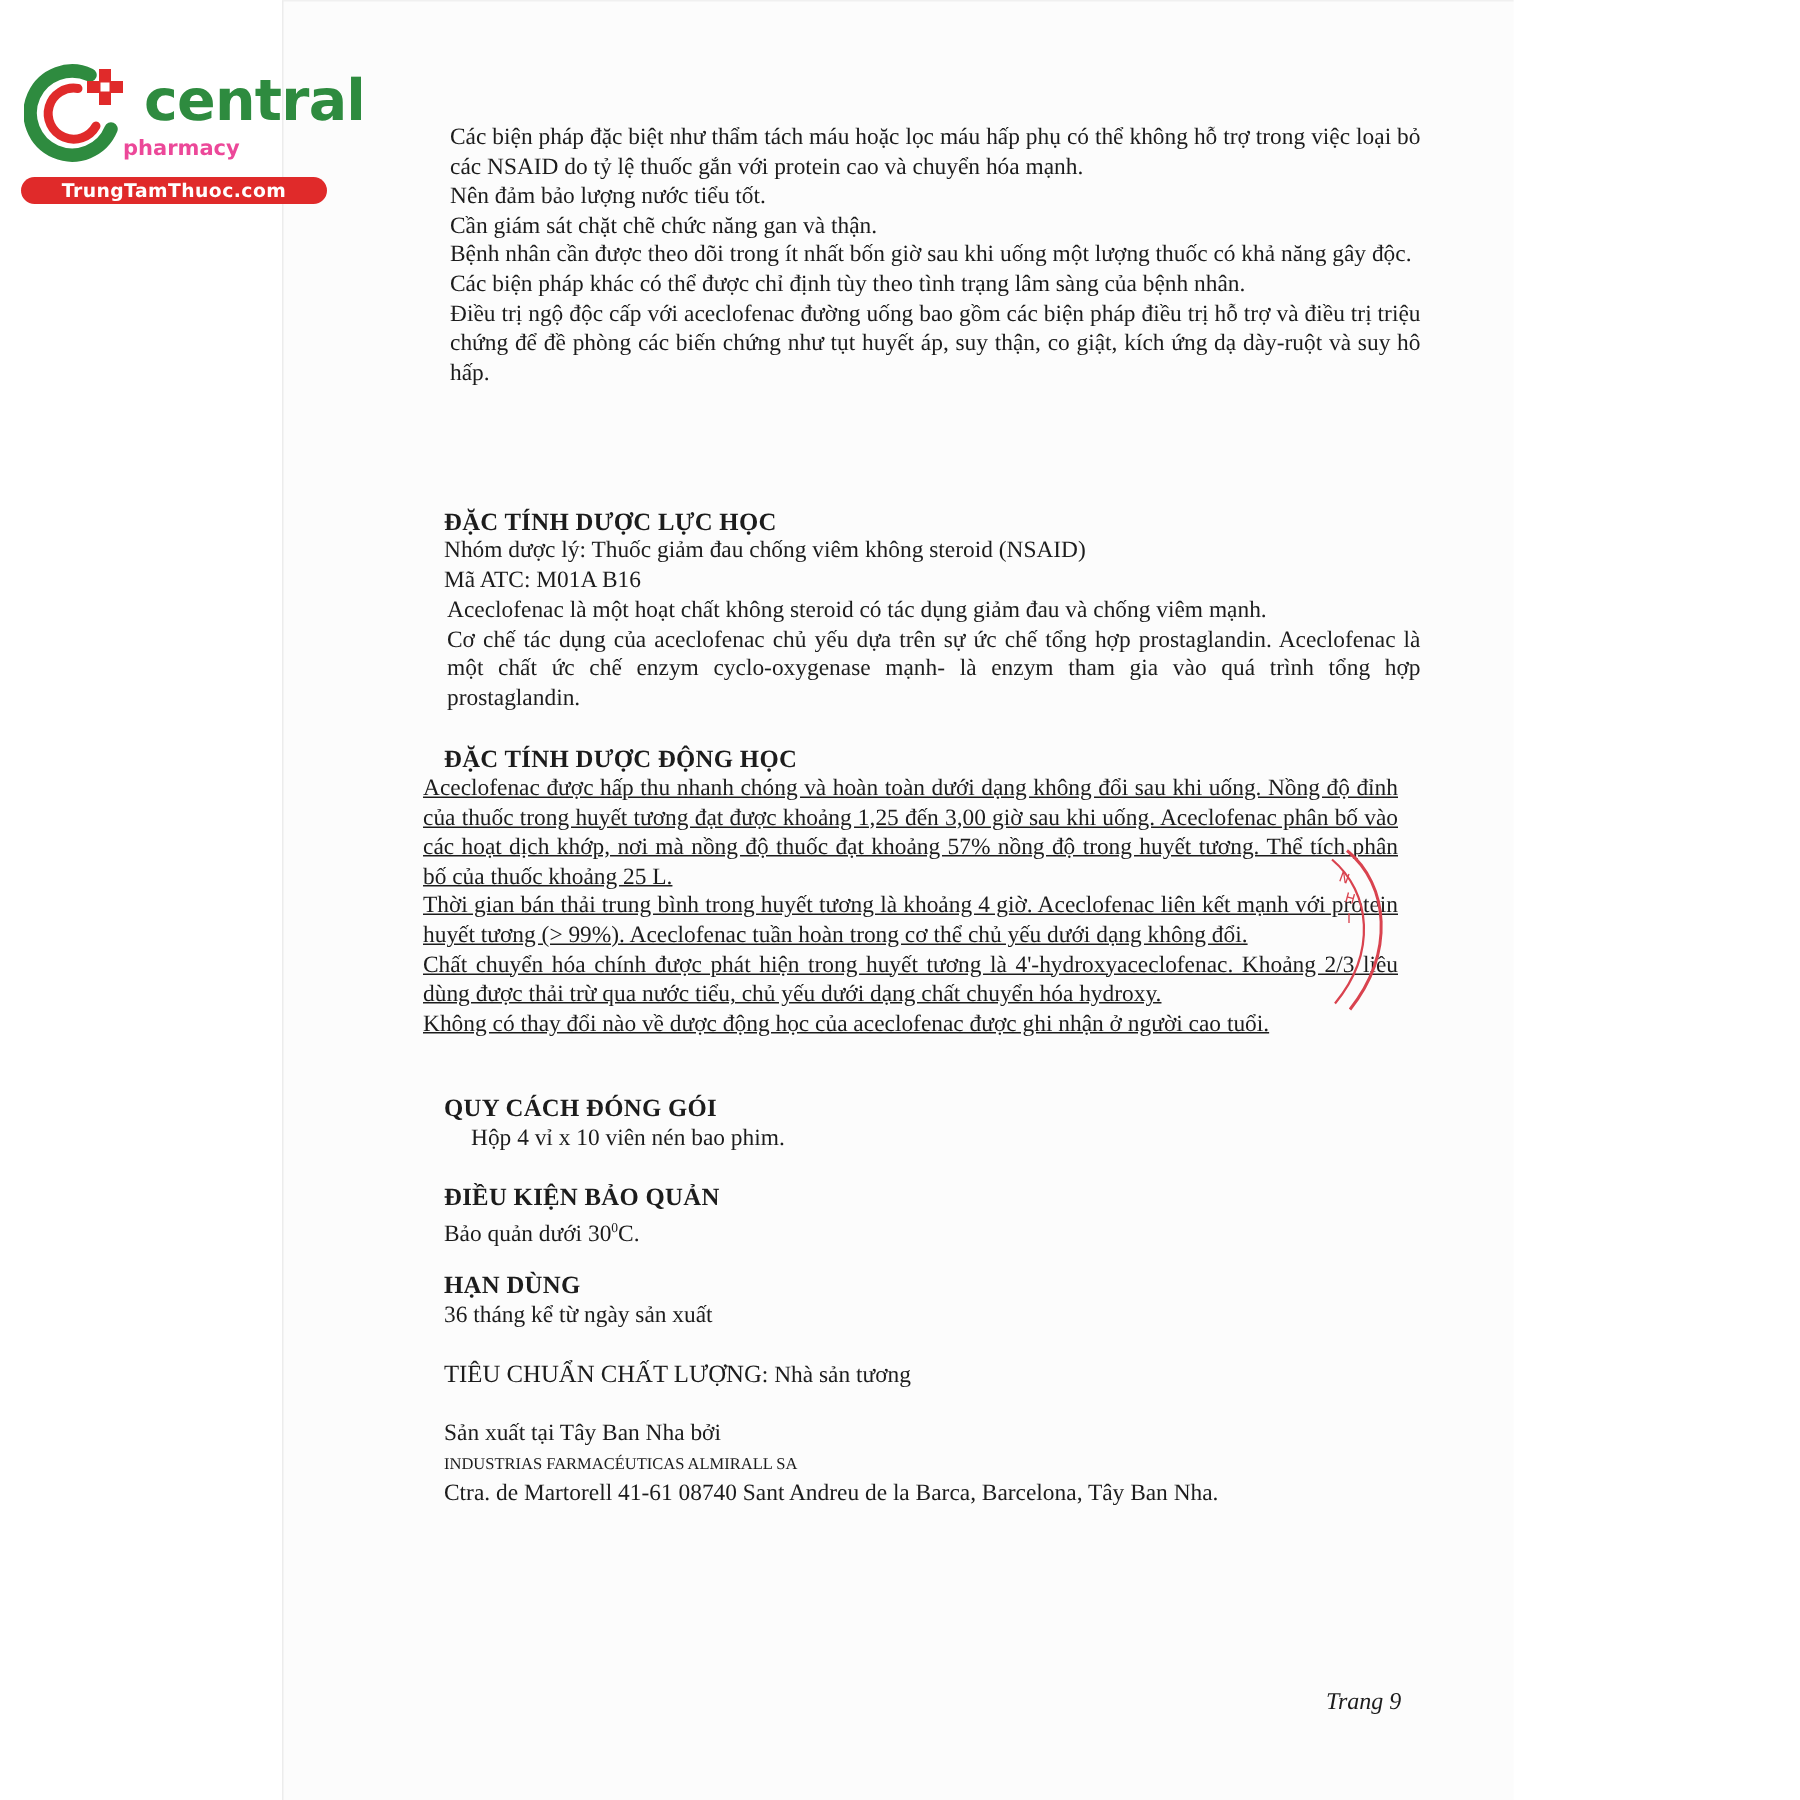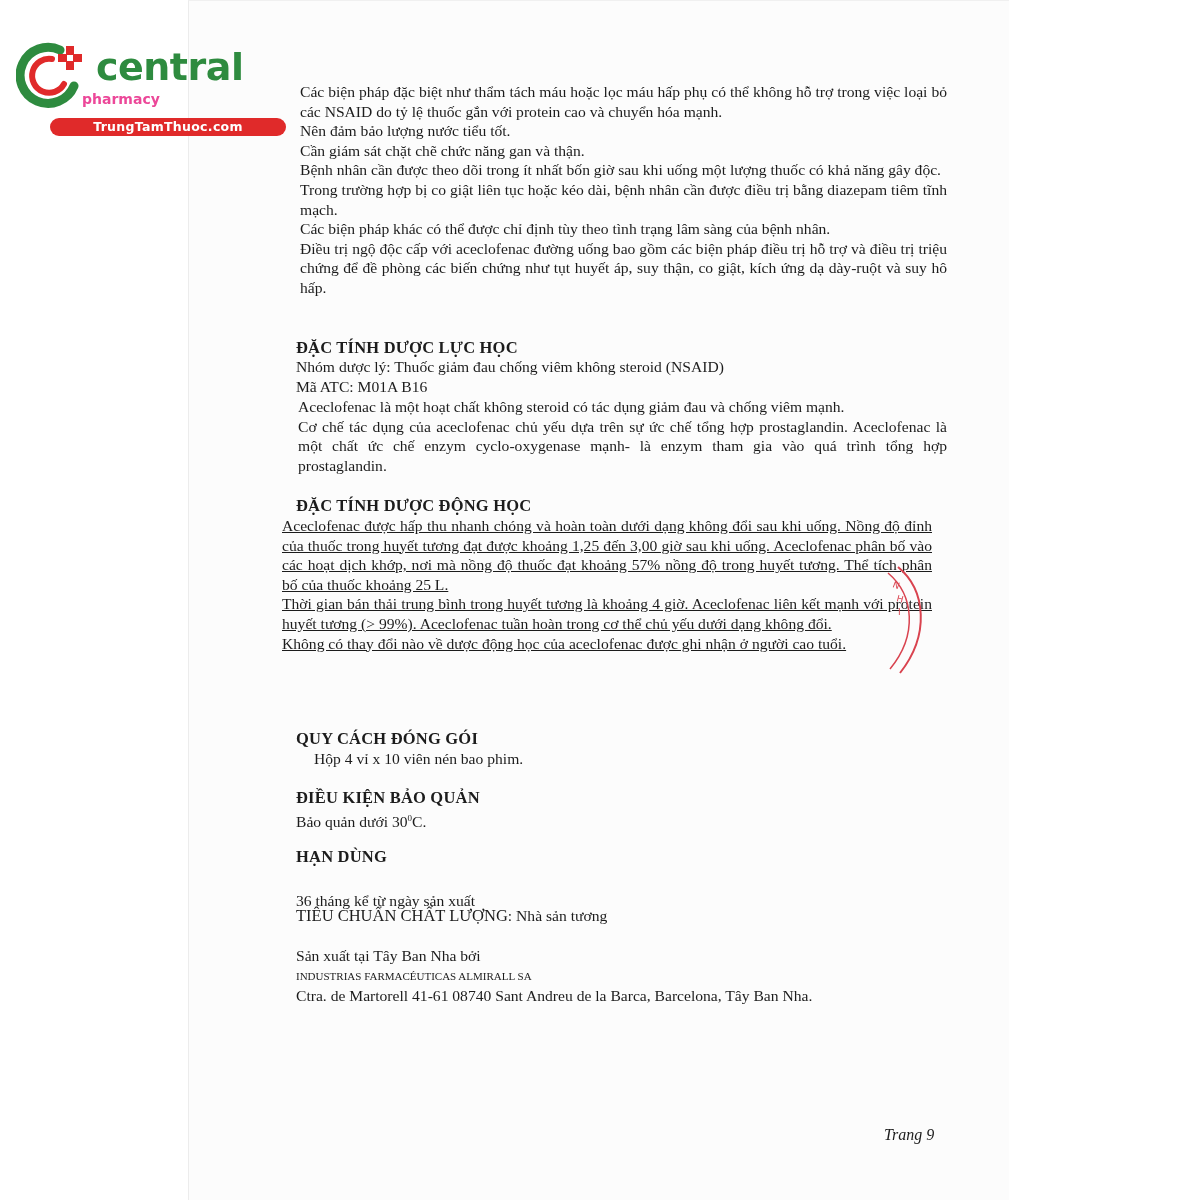--- a/index.html
+++ b/index.html
@@ -22,24 +22,24 @@
     position: absolute; left: 88px; top: 6px;
     font-family: "DejaVu Sans", sans-serif; font-weight: bold;
     font-size: 38px; color: #2e8b3f; letter-spacing: -0.5px; line-height: 46px;
   }
   .logo-sub {
     position: absolute; left: 74px; top: 52px;
     font-family: "DejaVu Sans", sans-serif; font-weight: bold;
     font-size: 14px; color: #ec4899; line-height: 18px;
   }
   .logo-pill {
-    position: absolute; left: 6px; top: 80px; width: 236px; height: 18px;
+    position: absolute; left: 6px; top: 80px; width: 204px; height: 18px;
     background: #e02a2a; border-radius: 9px;
     color: #ffffff; font-family: "DejaVu Sans", sans-serif; font-weight: bold;
-    font-size: 12.5px; line-height: 18px; text-align: center; letter-spacing: 0.3px; margin-left: 36px;
+    font-size: 12.5px; line-height: 18px; text-align: center; letter-spacing: 0.3px;
   }
 
   .text-block {
     position: absolute; left: 300px; width: 647px;
     font-size: 15.6px; line-height: 19.6px; text-align: justify;
   }
   .text-block p { margin: 0; }
   .heading {
     position: absolute; left: 296px;
     font-weight: bold; font-size: 16.5px; line-height: 20px; letter-spacing: 0.2px;
@@ -73,62 +73,62 @@
   <div class="logo-word">central</div>
   <div class="logo-sub">pharmacy</div>
   <div class="logo-pill">TrungTamThuoc.com</div>
 </div>
 
 <div class="text-block" style="top:82px;">
   <p>Các biện pháp đặc biệt như thẩm tách máu hoặc lọc máu hấp phụ có thể không hỗ trợ trong việc loại bỏ các NSAID do tỷ lệ thuốc gắn với protein cao và chuyển hóa mạnh.</p>
   <p>Nên đảm bảo lượng nước tiểu tốt.</p>
   <p>Cần giám sát chặt chẽ chức năng gan và thận.</p>
   <p>Bệnh nhân cần được theo dõi trong ít nhất bốn giờ sau khi uống một lượng thuốc có khả năng gây độc.</p>
-  <p>Trong trường hợp bị co giật liên tục hoặc kéo dài, bệnh nhân cần được điều trị bằng diazepam tiêm tĩnh mạch.</p>
   <p>Các biện pháp khác có thể được chỉ định tùy theo tình trạng lâm sàng của bệnh nhân.</p>
   <p>Điều trị ngộ độc cấp với aceclofenac đường uống bao gồm các biện pháp điều trị hỗ trợ và điều trị triệu chứng để đề phòng các biến chứng như tụt huyết áp, suy thận, co giật, kích ứng dạ dày-ruột và suy hô hấp.</p>
 </div>
 
 <div class="heading" style="top:338px;">ĐẶC TÍNH DƯỢC LỰC HỌC</div>
 <div class="line" style="top:357px;">
   <span class="italic">Nhóm dược lý</span><span>: Thuốc giảm đau chống viêm không steroid (NSAID)</span>
 </div>
 <div class="line" style="top:377px;">
   <span class="italic">Mã ATC</span><span>: M01A B16</span>
 </div>
 <div class="text-block" style="top:397px; left:298px; width:649px;">
   <p>Aceclofenac là một hoạt chất không steroid có tác dụng giảm đau và chống viêm mạnh.</p>
   <p>Cơ chế tác dụng của aceclofenac chủ yếu dựa trên sự ức chế tổng hợp prostaglandin. Aceclofenac là một chất ức chế enzym cyclo-oxygenase mạnh- là enzym tham gia vào quá trình tổng hợp prostaglandin.</p>
 </div>
 
 <div class="heading" style="top:496px;">ĐẶC TÍNH DƯỢC ĐỘNG HỌC</div>
 <div class="text-block" style="top:516px; left:282px; width:650px;text-decoration:underline;">
   <p>Aceclofenac được hấp thu nhanh chóng và hoàn toàn dưới dạng không đổi sau khi uống. Nồng độ đỉnh của thuốc trong huyết tương đạt được khoảng 1,25 đến 3,00 giờ sau khi uống. Aceclofenac phân bố vào các hoạt dịch khớp, nơi mà nồng độ thuốc đạt khoảng 57% nồng độ trong huyết tương. Thể tích phân bố của thuốc khoảng 25 L.</p>
   <p>Thời gian bán thải trung bình trong huyết tương là khoảng 4 giờ. Aceclofenac liên kết mạnh với protein huyết tương (&gt; 99%). Aceclofenac tuần hoàn trong cơ thể chủ yếu dưới dạng không đổi.</p>
+  <p>Chất chuyển hóa chính được phát hiện trong huyết tương là 4'-hydroxyaceclofenac. Khoảng 2/3 liều dùng được thải trừ qua nước tiểu, chủ yếu dưới dạng chất chuyển hóa hydroxy.</p>
   <p>Không có thay đổi nào về dược động học của aceclofenac được ghi nhận ở người cao tuổi.</p>
 </div>
 
 <svg class="stamp" viewBox="0 0 60 110">
   <path d="M20 2 C48 25 52 70 22 108" fill="none" stroke="#d9434f" stroke-width="2"></path>
   <path d="M10 8 C36 30 40 70 12 104" fill="none" stroke="#d9434f" stroke-width="1.5"></path>
   <text x="14" y="22" font-size="9" fill="#d9434f" font-family="DejaVu Sans, sans-serif" transform="rotate(20 14 22)">N</text>
   <text x="18" y="36" font-size="9" fill="#d9434f" font-family="DejaVu Sans, sans-serif" transform="rotate(15 18 36)">H</text>
   <text x="20" y="50" font-size="9" fill="#d9434f" font-family="DejaVu Sans, sans-serif">I</text>
 </svg>
 
 <div class="heading" style="top:729px;">QUY CÁCH ĐÓNG GÓI</div>
 <div class="line" style="top:749px;margin-left:18px;">Hộp 4 vỉ x 10 viên nén bao phim.</div>
 
 <div class="heading" style="top:788px;">ĐIỀU KIỆN BẢO QUẢN</div>
 <div class="line" style="top:808px;">
   <span>Bảo quản dưới 30</span><sup>0</sup><span>C.</span>
 </div>
 
 <div class="heading" style="top:847px;">HẠN DÙNG</div>
-<div class="line" style="top:867px;margin-top:24px;">36 tháng kể từ ngày sản xuất</div>
+<div class="line" style="top:867px;">36 tháng kể từ ngày sản xuất</div>
 
 <div class="line" style="top:906px;">
   <span class="bold" style="font-size:16.5px;">TIÊU CHUẨN CHẤT LƯỢNG</span><span>: Nhà sản tương</span>
 </div>
 
 <div class="line italic" style="top:946px;">Sản xuất tại Tây Ban Nha bởi</div>
 <div class="line bold" style="top:966px; font-size:11px;">INDUSTRIAS FARMACÉUTICAS ALMIRALL SA</div>
 <div class="line" style="top:986px;">Ctra. de Martorell 41-61 08740 Sant Andreu de la Barca, Barcelona, Tây Ban Nha.</div>
 
 <div class="page-number">Trang 9</div>

